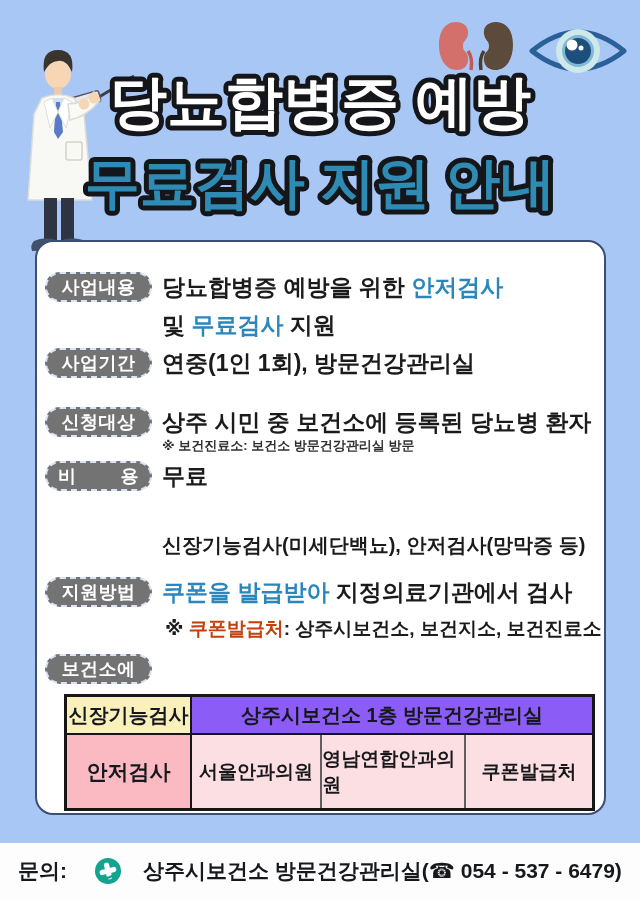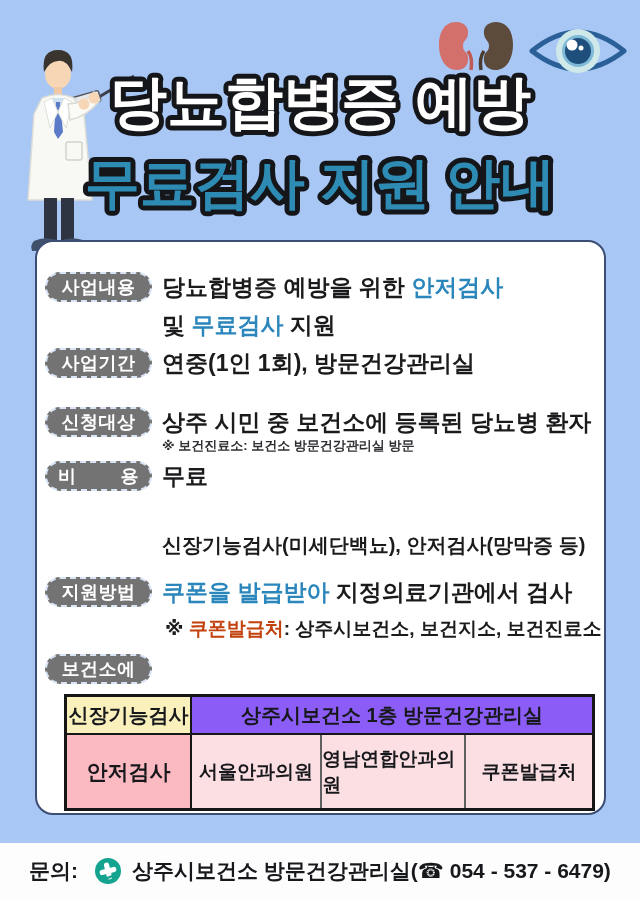--- a/index.html
+++ b/index.html
@@ -54,21 +54,21 @@
   }
   .kcell{display:flex;align-items:center;justify-content:center;box-sizing:border-box;}
   .kc-kidney{background:#faf0bc;border-right:2.5px solid #161616;border-bottom:2.5px solid #161616;font-size:20px;}
   .kc-wide{background:#8b5cf6;grid-column:2/5;border-bottom:2.5px solid #161616;font-size:20px;}
   .kc-eye{background:#fbb9c2;border-right:2.5px solid #161616;font-size:21px;}
   .kc-clinic{background:#fbdfe2;font-size:19px;}
   .kc-sep{border-left:2px solid #606060;}
   
   .footer{
     position:absolute;left:0;top:843px;width:640px;height:56px;background:#fdfdfd;
-    display:flex;align-items:center;justify-content:center;gap:11px;
+    display:flex;align-items:center;justify-content:center;gap:22px;
     font-size:21px;font-weight:800;color:#17181c;white-space:pre;
   }
 </style>
 </head>
 <body>
 
 <svg class="abs" style="left:8px;top:42px;" width="132" height="222" viewBox="0 0 132 222">
 
   <line x1="86" y1="58" x2="126" y2="34" stroke="#3a3f4a" stroke-width="3"></line>
 

